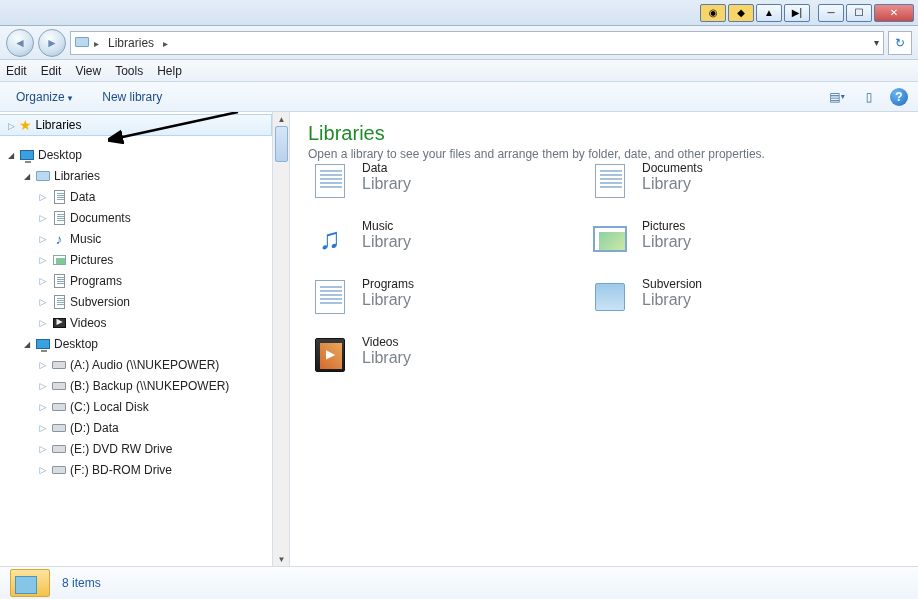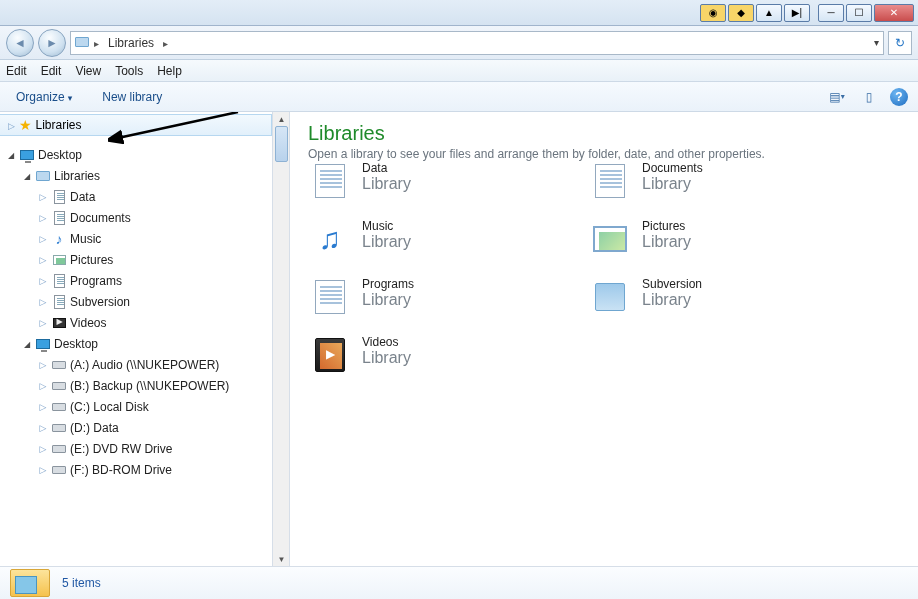--- a/index.html
+++ b/index.html
@@ -363,21 +363,21 @@
             <div class="lbl">Videos</div>
             <div class="typ">Library</div>
           </div>
         </div>
       </div>
   </div>
 </div>
 
 <div class="statusbar">
   <div class="sico"></div>
-  <div class="stxt">5 items</div>
+  <div class="stxt">8 items</div>
 </div>
 
 <svg class="arrow-annot" width="140" height="60">
   <defs>
       <marker id="ah" markerWidth="10" markerHeight="10" refX="2" refY="3" orient="auto">
     <path d="M0,0 L0,6 L8,3 z" fill="#000"></path>
       </marker>
     </defs>
   <line x1="130" y1="0" x2="10" y2="26" stroke="#000" stroke-width="2.5" marker-end="url(#ah)"></line>
 </svg>

